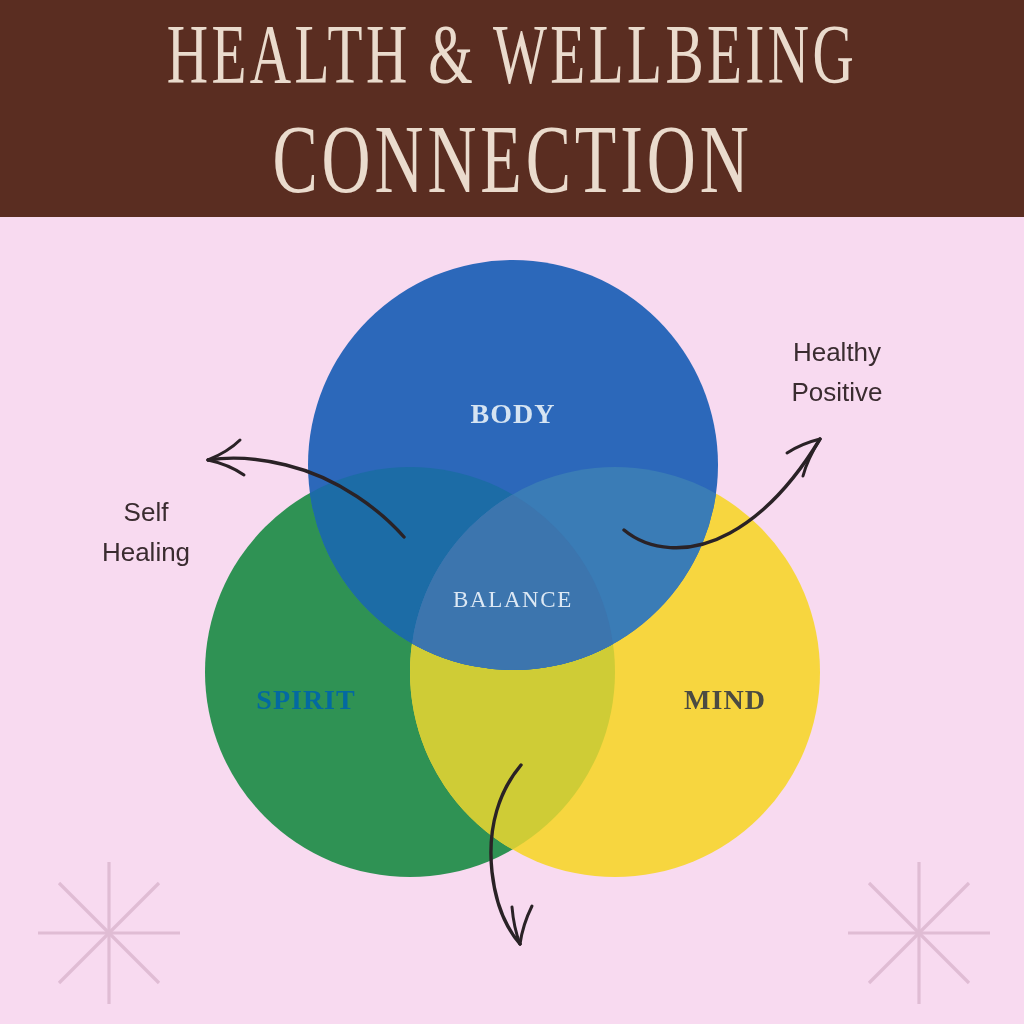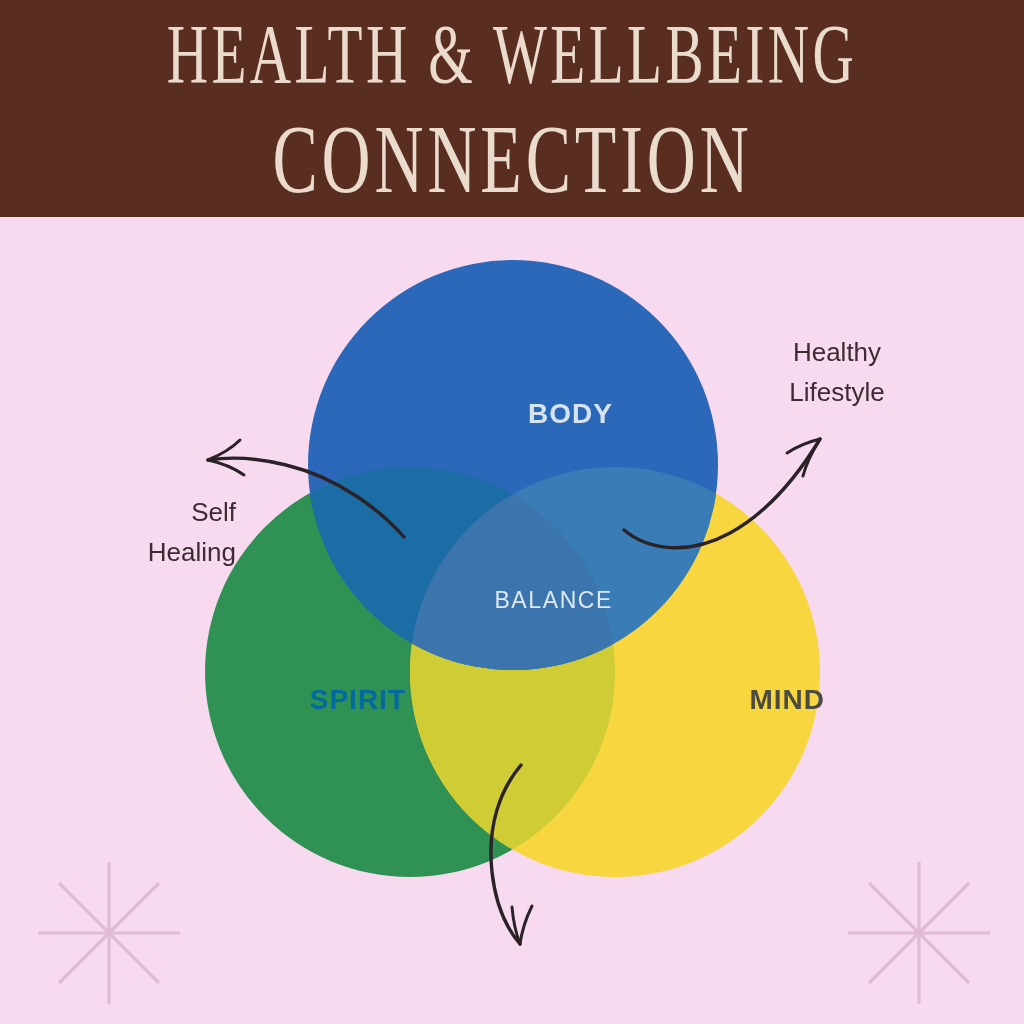--- a/index.html
+++ b/index.html
@@ -58,24 +58,24 @@
   #venn-svg {
     position: absolute;
     left: 0; top: 0;
     width: 1024px;
     height: 1024px;
   }
 
   
   .venn-label {
     position: absolute;
-    font-family: Liberation Sans, sans-serif;
+    font-family: Liberation Serif, serif;
     font-weight: bold;
     white-space: nowrap;
-    text-align: right;
+    text-align: center;
   }
   #label-body {
     left: 413px; top: 398px; width: 200px;
     font-size: 28px;
     letter-spacing: 1px;
     color: #D6E4F2;
   }
   #label-spirit {
     left: 206px; top: 684px; width: 200px;
     font-size: 28px;
@@ -102,21 +102,21 @@
     font-family: "Liberation Sans", sans-serif;
     font-weight: 400;
     font-size: 26px;
     line-height: 1.55;
     color: #3A2C30;
     white-space: pre-line;
   }
   #callout-self-healing {
     left: 56px; top: 492px;
     width: 180px;
-    text-align: right;
+    text-align: center;
   }
   #callout-healthy-lifestyle {
     left: 742px; top: 332px;
     width: 190px;
     text-align: center;
   }
   #callout-positive-thinking {
     left: 528px; top: 908px;
     width: 200px;
     text-align: center;
@@ -201,21 +201,21 @@
   <div class="venn-label" id="label-spirit">SPIRIT</div>
 
   <div class="venn-label" id="label-balance">BALANCE</div>
 
   <div class="venn-label" id="label-mind">MIND</div>
 
   <div class="callout" id="callout-self-healing">Self
 Healing</div>
 
   <div class="callout" id="callout-healthy-lifestyle">Healthy
-Lifestyle</div>
+Positive</div>
 
 
   <svg class="starburst" id="starburst-left" viewBox="0 0 150 150">
     <g stroke="#E0BCD4" stroke-width="3.2" stroke-linecap="butt">
       <line x1="75" y1="4" x2="75" y2="146"></line>
       <line x1="4" y1="75" x2="146" y2="75"></line>
       <line x1="25" y1="25" x2="125" y2="125"></line>
       <line x1="125" y1="25" x2="25" y2="125"></line>
     </g>
   </svg>

